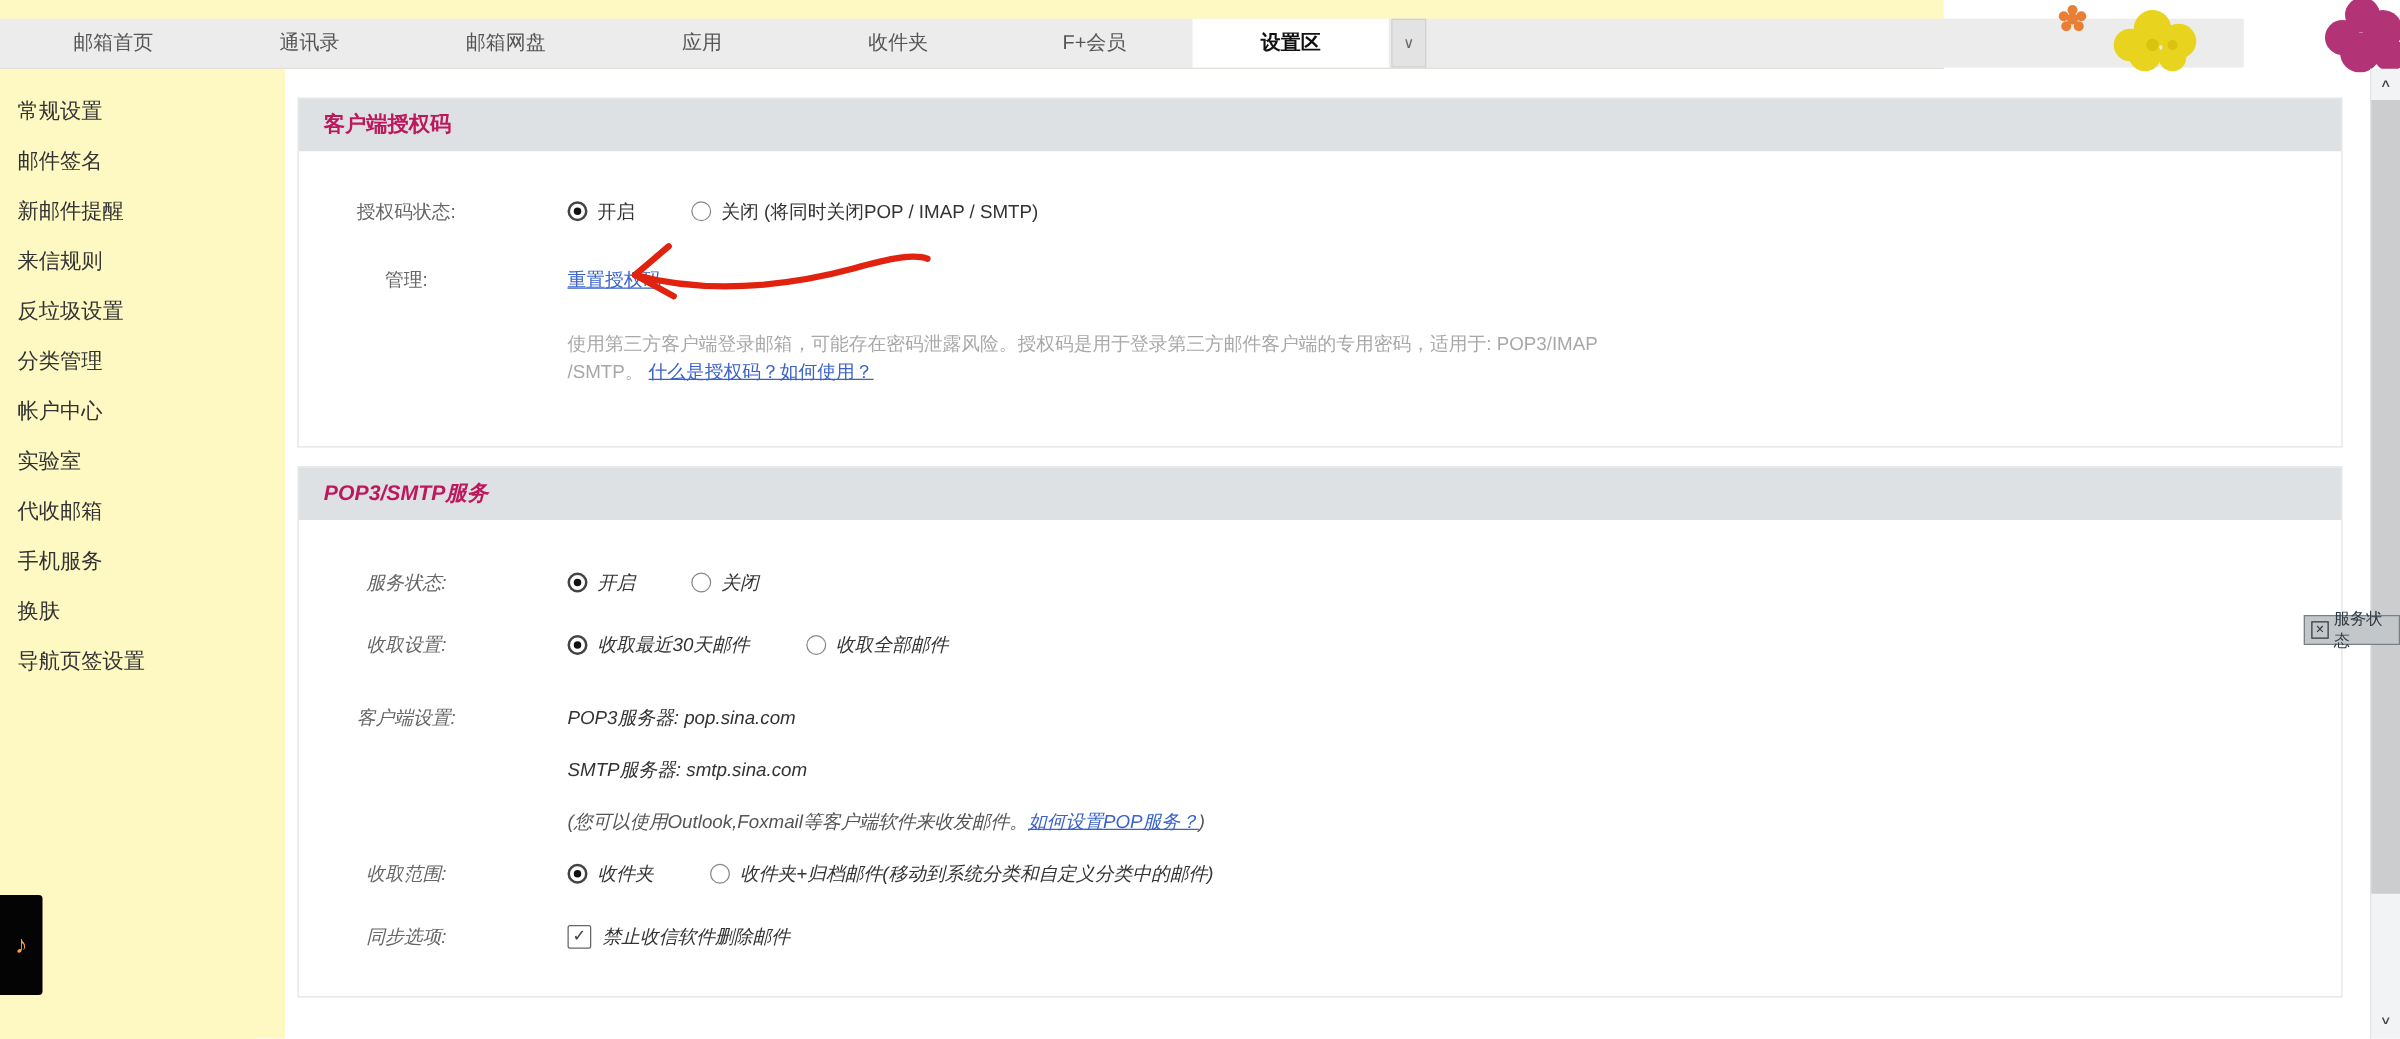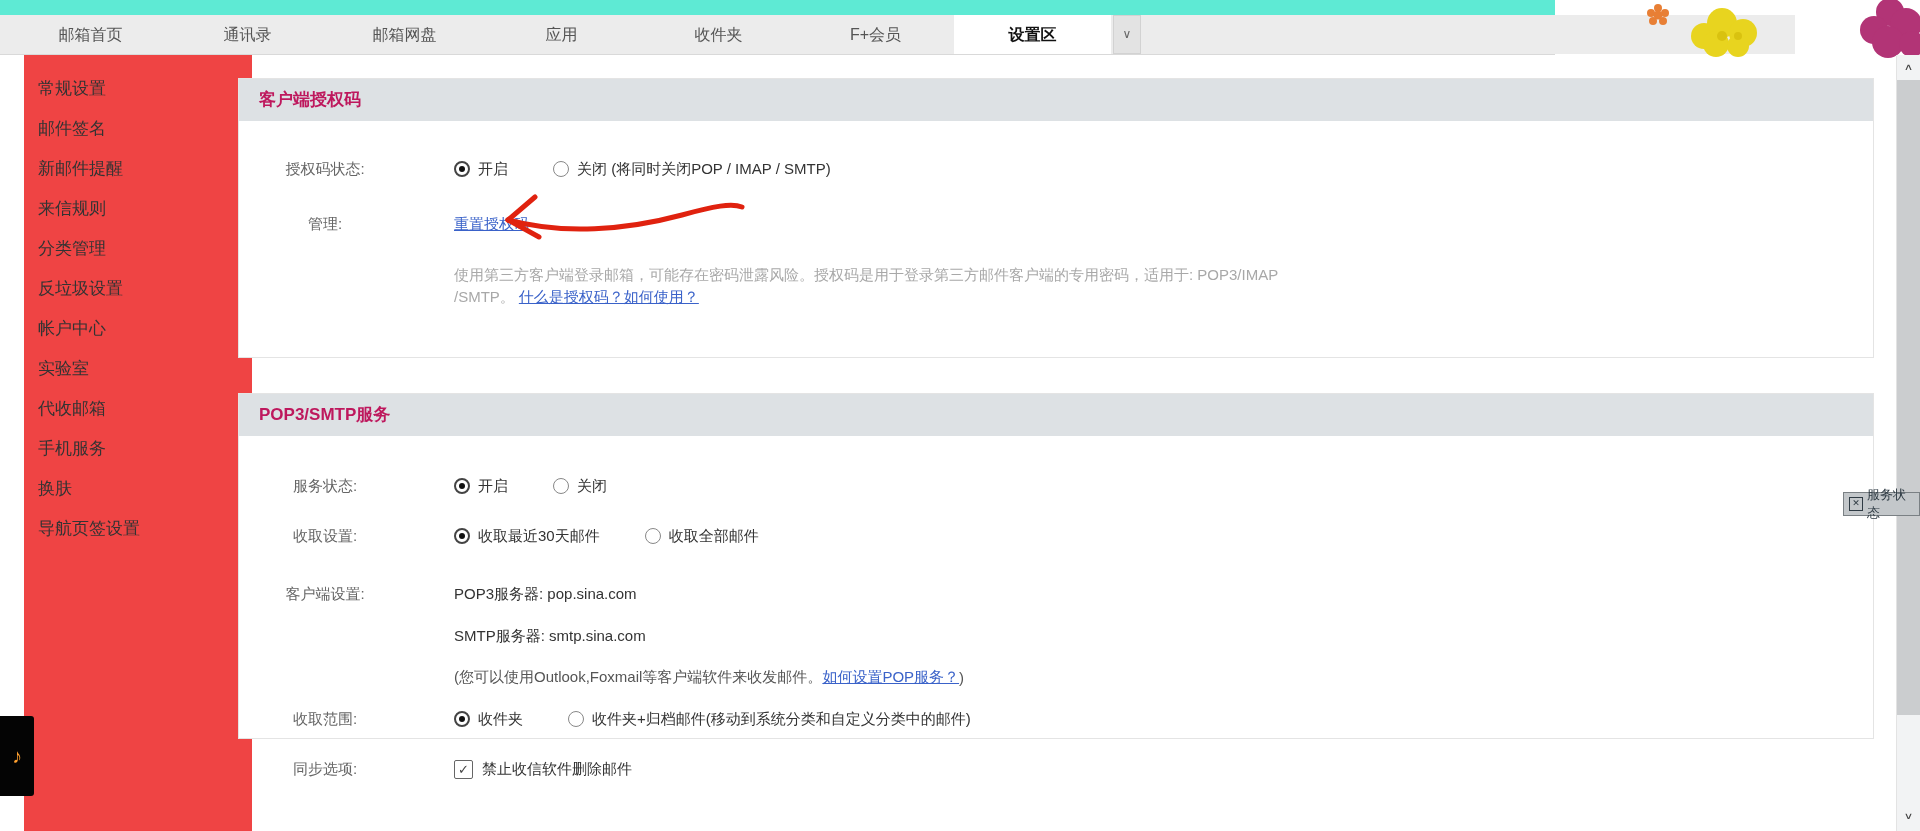--- a/index.html
+++ b/index.html
@@ -1,37 +1,37 @@
 <!DOCTYPE html>
 <html><head>
 <meta charset="utf-8">
 <style>
   html,body{margin:0;padding:0;}
   body{
     width:1920px;height:831px;position:relative;overflow:hidden;background:#fff;
     font-family:"Liberation Sans","DejaVu Sans",sans-serif;color:#333;
   }
   
-  .topbar{position:absolute;left:0;top:0;width:1555px;height:54px;background:#5eead4;border-bottom:1px solid #d9d9d9;z-index:2;}
+  .topbar{position:absolute;left:0;top:0;width:1555px;height:54px;background:#fef9c3;border-bottom:1px solid #d9d9d9;z-index:2;}
   .topbar-gray{position:absolute;left:0;top:15px;width:1795px;height:39px;background:#ececec;}
   .nav-tabs{position:absolute;left:12px;top:15px;height:39px;display:flex;align-items:stretch;}
   .nav-tab{width:157px;line-height:39px;text-align:center;font-size:16px;color:#555;cursor:pointer;white-space:nowrap;}
   .nav-tab.active{background:#fff;font-weight:bold;color:#111;}
   .nav-dd{width:28px;margin-left:2px;background:#e3e3e3;border:1px solid #d2d2d2;box-sizing:border-box;
           text-align:center;line-height:37px;color:#666;font-size:12px;cursor:pointer;}
   
   .flower{position:absolute;z-index:3;}
   
-  .sidebar{position:absolute;left:0;top:55px;width:228px;height:776px;background:#ef4444;padding-top:14px;box-sizing:border-box;z-index:1;margin-left:24px;}
+  .sidebar{position:absolute;left:0;top:55px;width:228px;height:776px;background:#fef9c3;padding-top:14px;box-sizing:border-box;z-index:1;}
   .side-item{height:40px;line-height:40px;padding-left:14px;font-size:17px;color:#333;cursor:pointer;white-space:nowrap;}
   .side-item.active{font-weight:bold;font-size:18px;color:#000;background:#e4e4e4;}
   
   .card{position:absolute;left:238px;width:1636px;background:#fff;border:1px solid #e4e4e4;box-sizing:border-box;z-index:1;}
   .card1{top:78px;height:280px;}
-  .card2{top:393px;height:346px;}
+  .card2{top:373px;height:425px;font-style:italic;}
   .card-header{height:42px;line-height:42px;background:#dde1e4;padding-left:20px;font-size:17px;font-weight:bold;color:#be185d;}
   .row{position:absolute;display:flex;align-items:center;height:22px;font-size:15px;}
   .row-label{width:172px;text-align:center;color:#666;flex:none;}
   .controls{margin-left:43px;display:flex;align-items:center;color:#333;white-space:nowrap;}
   .noindent{left:215px;}
   .radio{width:16px;height:16px;border:2px solid #444;border-radius:50%;display:inline-block;margin-right:8px;
          position:relative;background:#fff;box-sizing:border-box;flex:none;cursor:pointer;}
   .radio.off{border:1px solid #888;}
   .radio.checked::after{content:'';position:absolute;left:3px;top:3px;width:6px;height:6px;background:#111;border-radius:50%;}
   .rgap{margin-left:45px;}
@@ -106,22 +106,22 @@
     <circle cx="28" cy="42" r="16"></circle>
       <circle cx="52" cy="44" r="13"></circle>
   </g>
 </svg>
 
 <div class="sidebar">
   <div class="side-item">常规设置</div>
   <div class="side-item">邮件签名</div>
   <div class="side-item">新邮件提醒</div>
   <div class="side-item">来信规则</div>
+  <div class="side-item">反垃圾设置</div>
   <div class="side-item">分类管理</div>
-  <div class="side-item">反垃圾设置</div>
   <div class="side-item">帐户中心</div>
   <div class="side-item">实验室</div>
   <div class="side-item">代收邮箱</div>
   <div class="side-item">手机服务</div>
   <div class="side-item">换肤</div>
   <div class="side-item">导航页签设置</div>
 </div>
 
 <div class="card card1" style="position:absolute;">
   <div class="card-header">客户端授权码</div>

